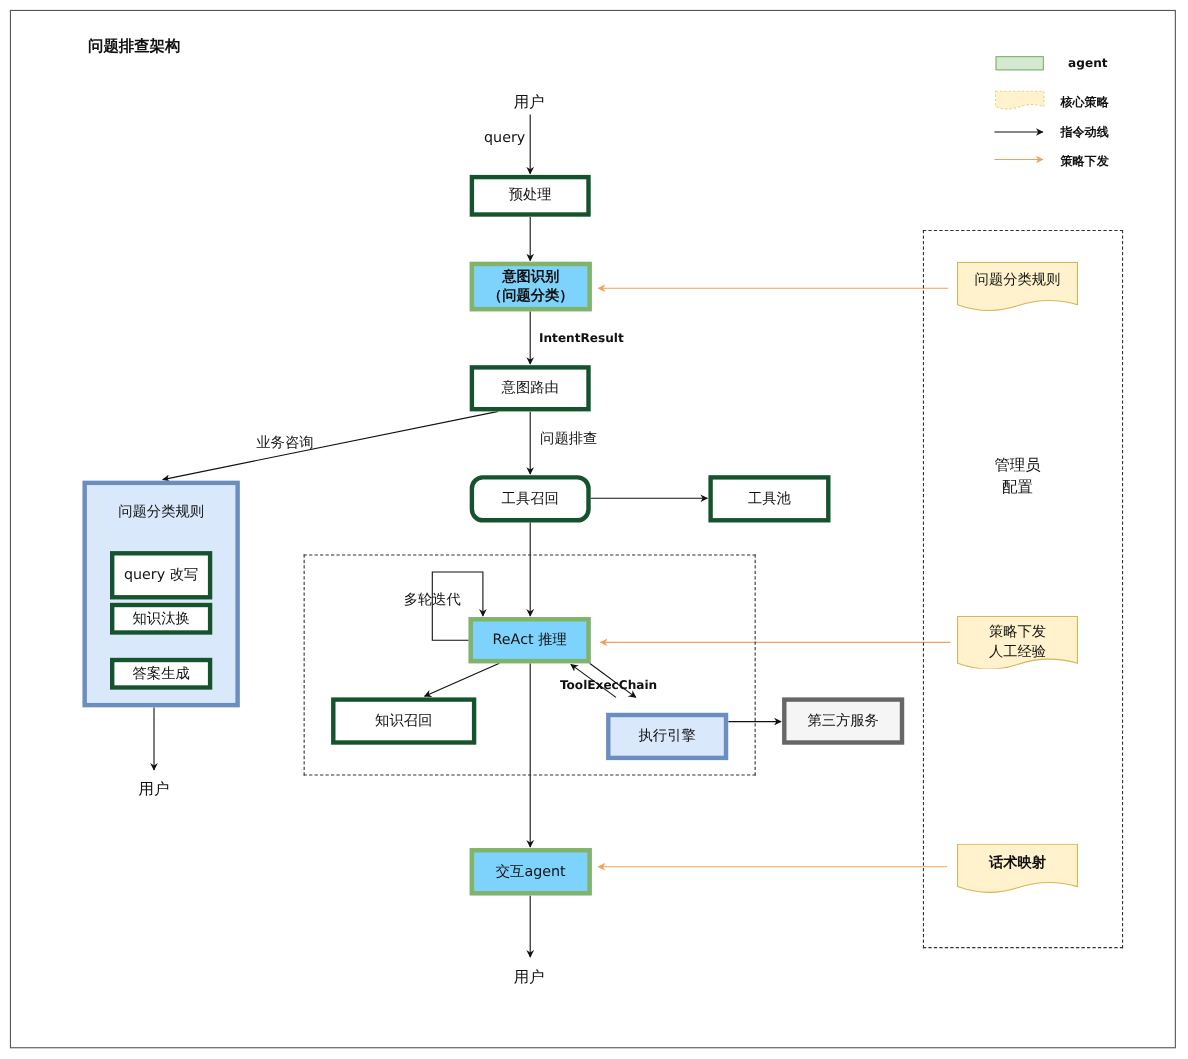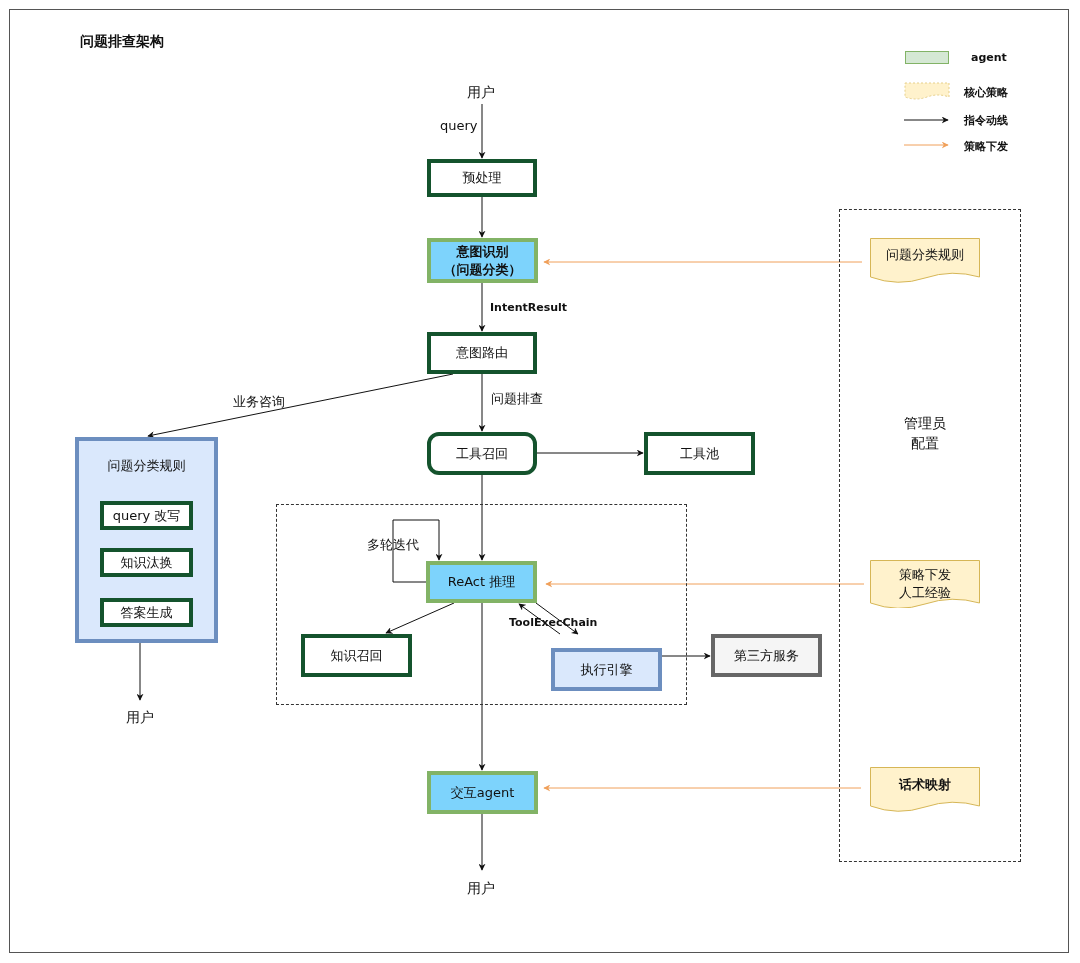--- a/index.html
+++ b/index.html
@@ -103,37 +103,37 @@
 </div>
 <div class="box" style="left:427px;top:432px;width:110px;height:43px;border-radius:12px;">
   <span>工具召回</span>
 </div>
 <div class="box" style="left:644px;top:432px;width:111px;height:43px;">
   <span>工具池</span>
 </div>
 <div class="box agent" style="left:426px;top:561px;width:111px;height:42px;">
   <span>ReAct 推理</span>
 </div>
-<div class="box" style="left:301px;top:634px;width:111px;height:43px;">
+<div class="box" style="left:301px;top:634px;width:132px;height:43px;">
   <span>知识召回</span>
 </div>
 <div class="box blue" style="left:551px;top:634px;width:111px;height:43px;margin-top:14px;">
   <span>执行引擎</span>
 </div>
 <div class="box grey" style="left:711px;top:634px;width:111px;height:43px;">
   <span>第三方服务</span>
 </div>
 <div class="box agent" style="left:427px;top:771px;width:111px;height:43px;">
   <span>交互agent</span>
 </div>
 
 <div class="box blue" style="left:75px;top:437px;width:143px;height:206px;align-items:flex-start;">
   <span style="position:absolute;top:16px;left:0;right:0;">问题分类规则</span>
 </div>
-<div class="box" style="left:100px;top:501px;width:93px;height:29px;">
+<div class="box" style="left:100px;top:501px;width:93px;height:44px;">
   <span>query 改写</span>
 </div>
 <div class="box" style="left:100px;top:548px;width:93px;height:29px;">
   <span>知识汰换</span>
 </div>
 <div class="box" style="left:100px;top:598px;width:93px;height:29px;">
   <span>答案生成</span>
 </div>
 
 <div class="center-label" style="left:880px;top:413px;width:90px;">

